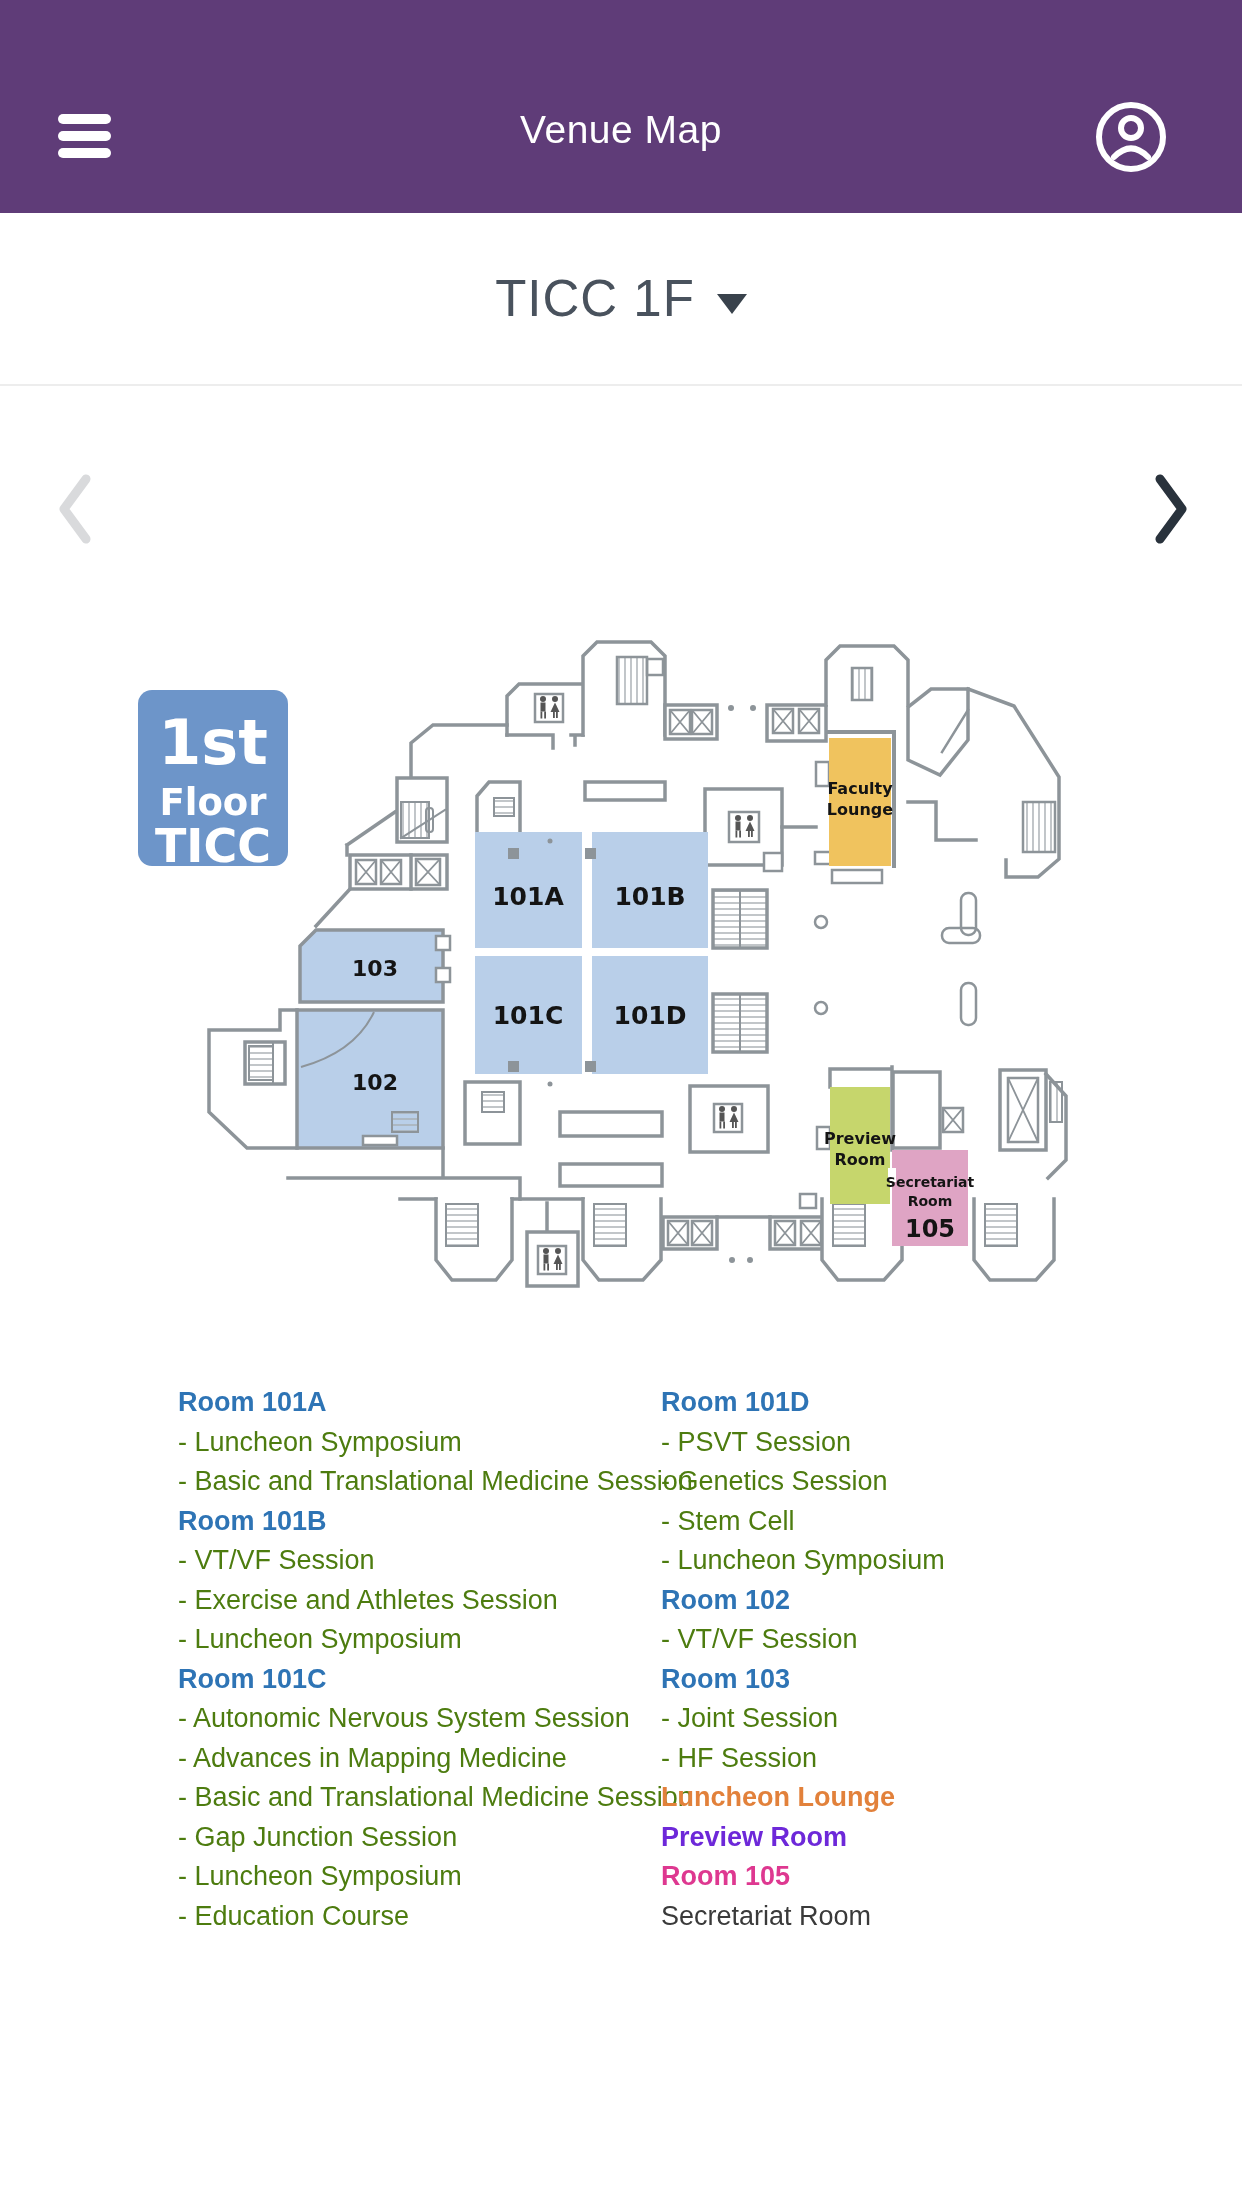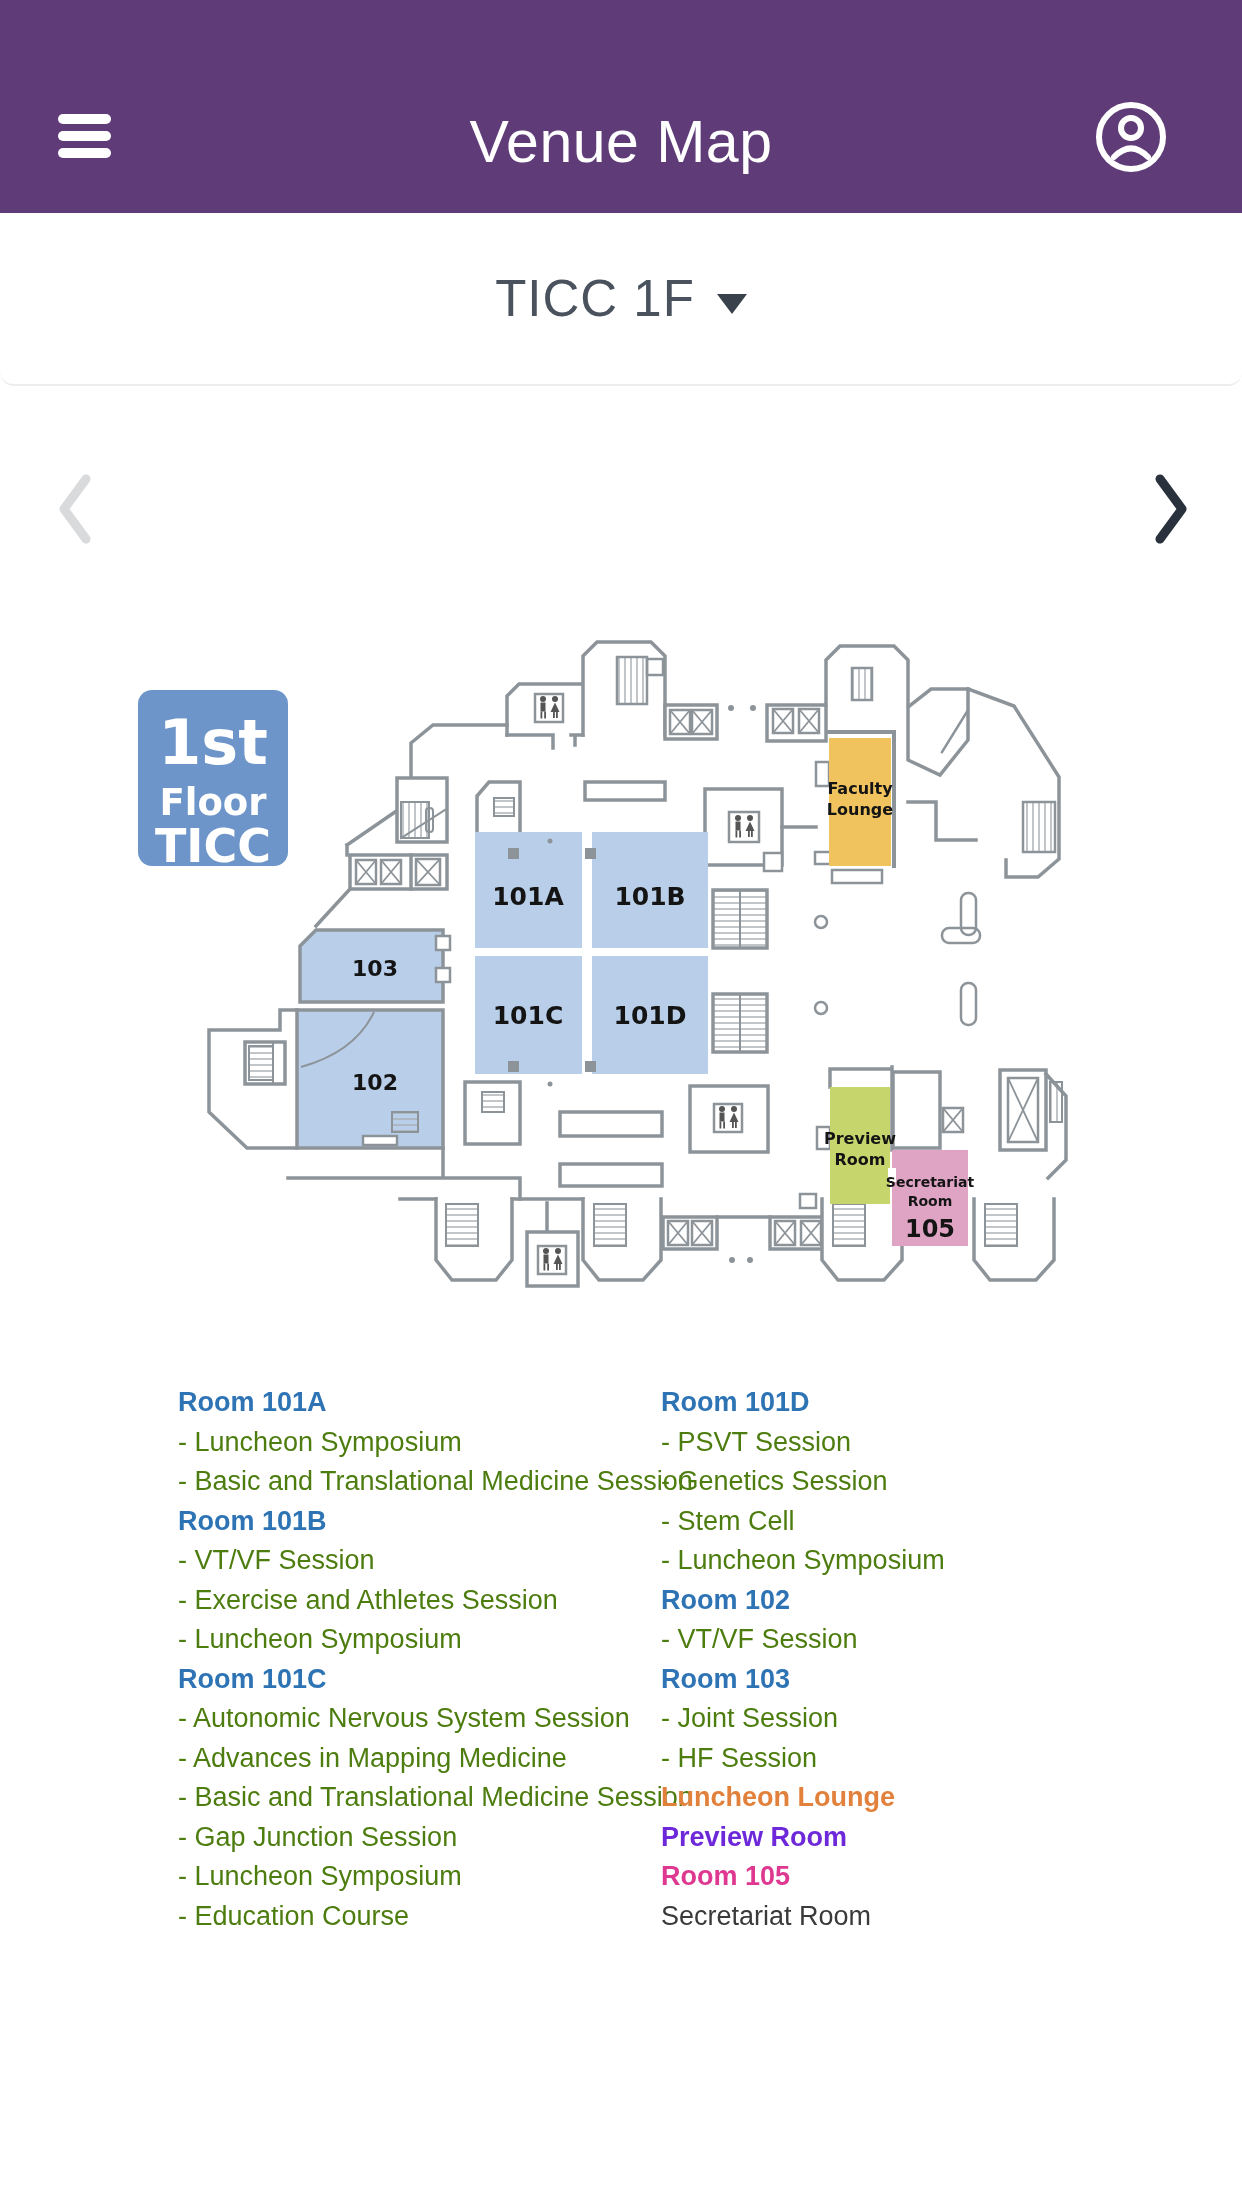--- a/index.html
+++ b/index.html
@@ -5,31 +5,30 @@
   * { margin:0; padding:0; box-sizing:border-box; }
   html,body { background:#ffffff; }
   .screen {
     position:relative; width:1242px; height:2208px; background:#ffffff;
     font-family:"Liberation Sans", sans-serif; overflow:hidden;
   }
   
   .appbar { position:absolute; left:0; top:0; width:1242px; height:213px; background:#5F3C78; }
   .appbar-title {
     position:absolute; left:0; right:0; top:108px; text-align:center;
-    color:#ffffff; font-size:59px; font-weight:500; letter-spacing:0.5px;
+    color:#ffffff; font-size:39px; font-weight:500; letter-spacing:0.5px;
   }
   .hamburger { position:absolute; left:58px; top:112px; width:56px; height:52px; cursor:pointer; }
   .hamburger .bar { position:absolute; left:0; width:53px; height:10px; background:#ffffff; border-radius:6px; }
   .hamburger .b1 { top:2px; } .hamburger .b2 { top:19px; } .hamburger .b3 { top:36px; }
   .profile { position:absolute; left:1093px; top:99px; width:76px; height:76px; cursor:pointer; }
   
   .selector {
     position:absolute; left:0; top:213px; width:1242px; height:173px; background:#ffffff;
     border-bottom:2px solid #EDEDED;
-    border-radius:14px;
   }
   .selector-center {
     position:absolute; left:0; right:0; top:0; height:100%;
     display:flex; align-items:center; justify-content:center; gap:22px; cursor:pointer;
   }
   .selector-label { color:#49525D; font-size:51px; font-weight:400; letter-spacing:1px; }
   .caret-down {
     width:0; height:0; margin-top:10px;
     border-left:15px solid transparent; border-right:15px solid transparent;
     border-top:20px solid #39424C;

